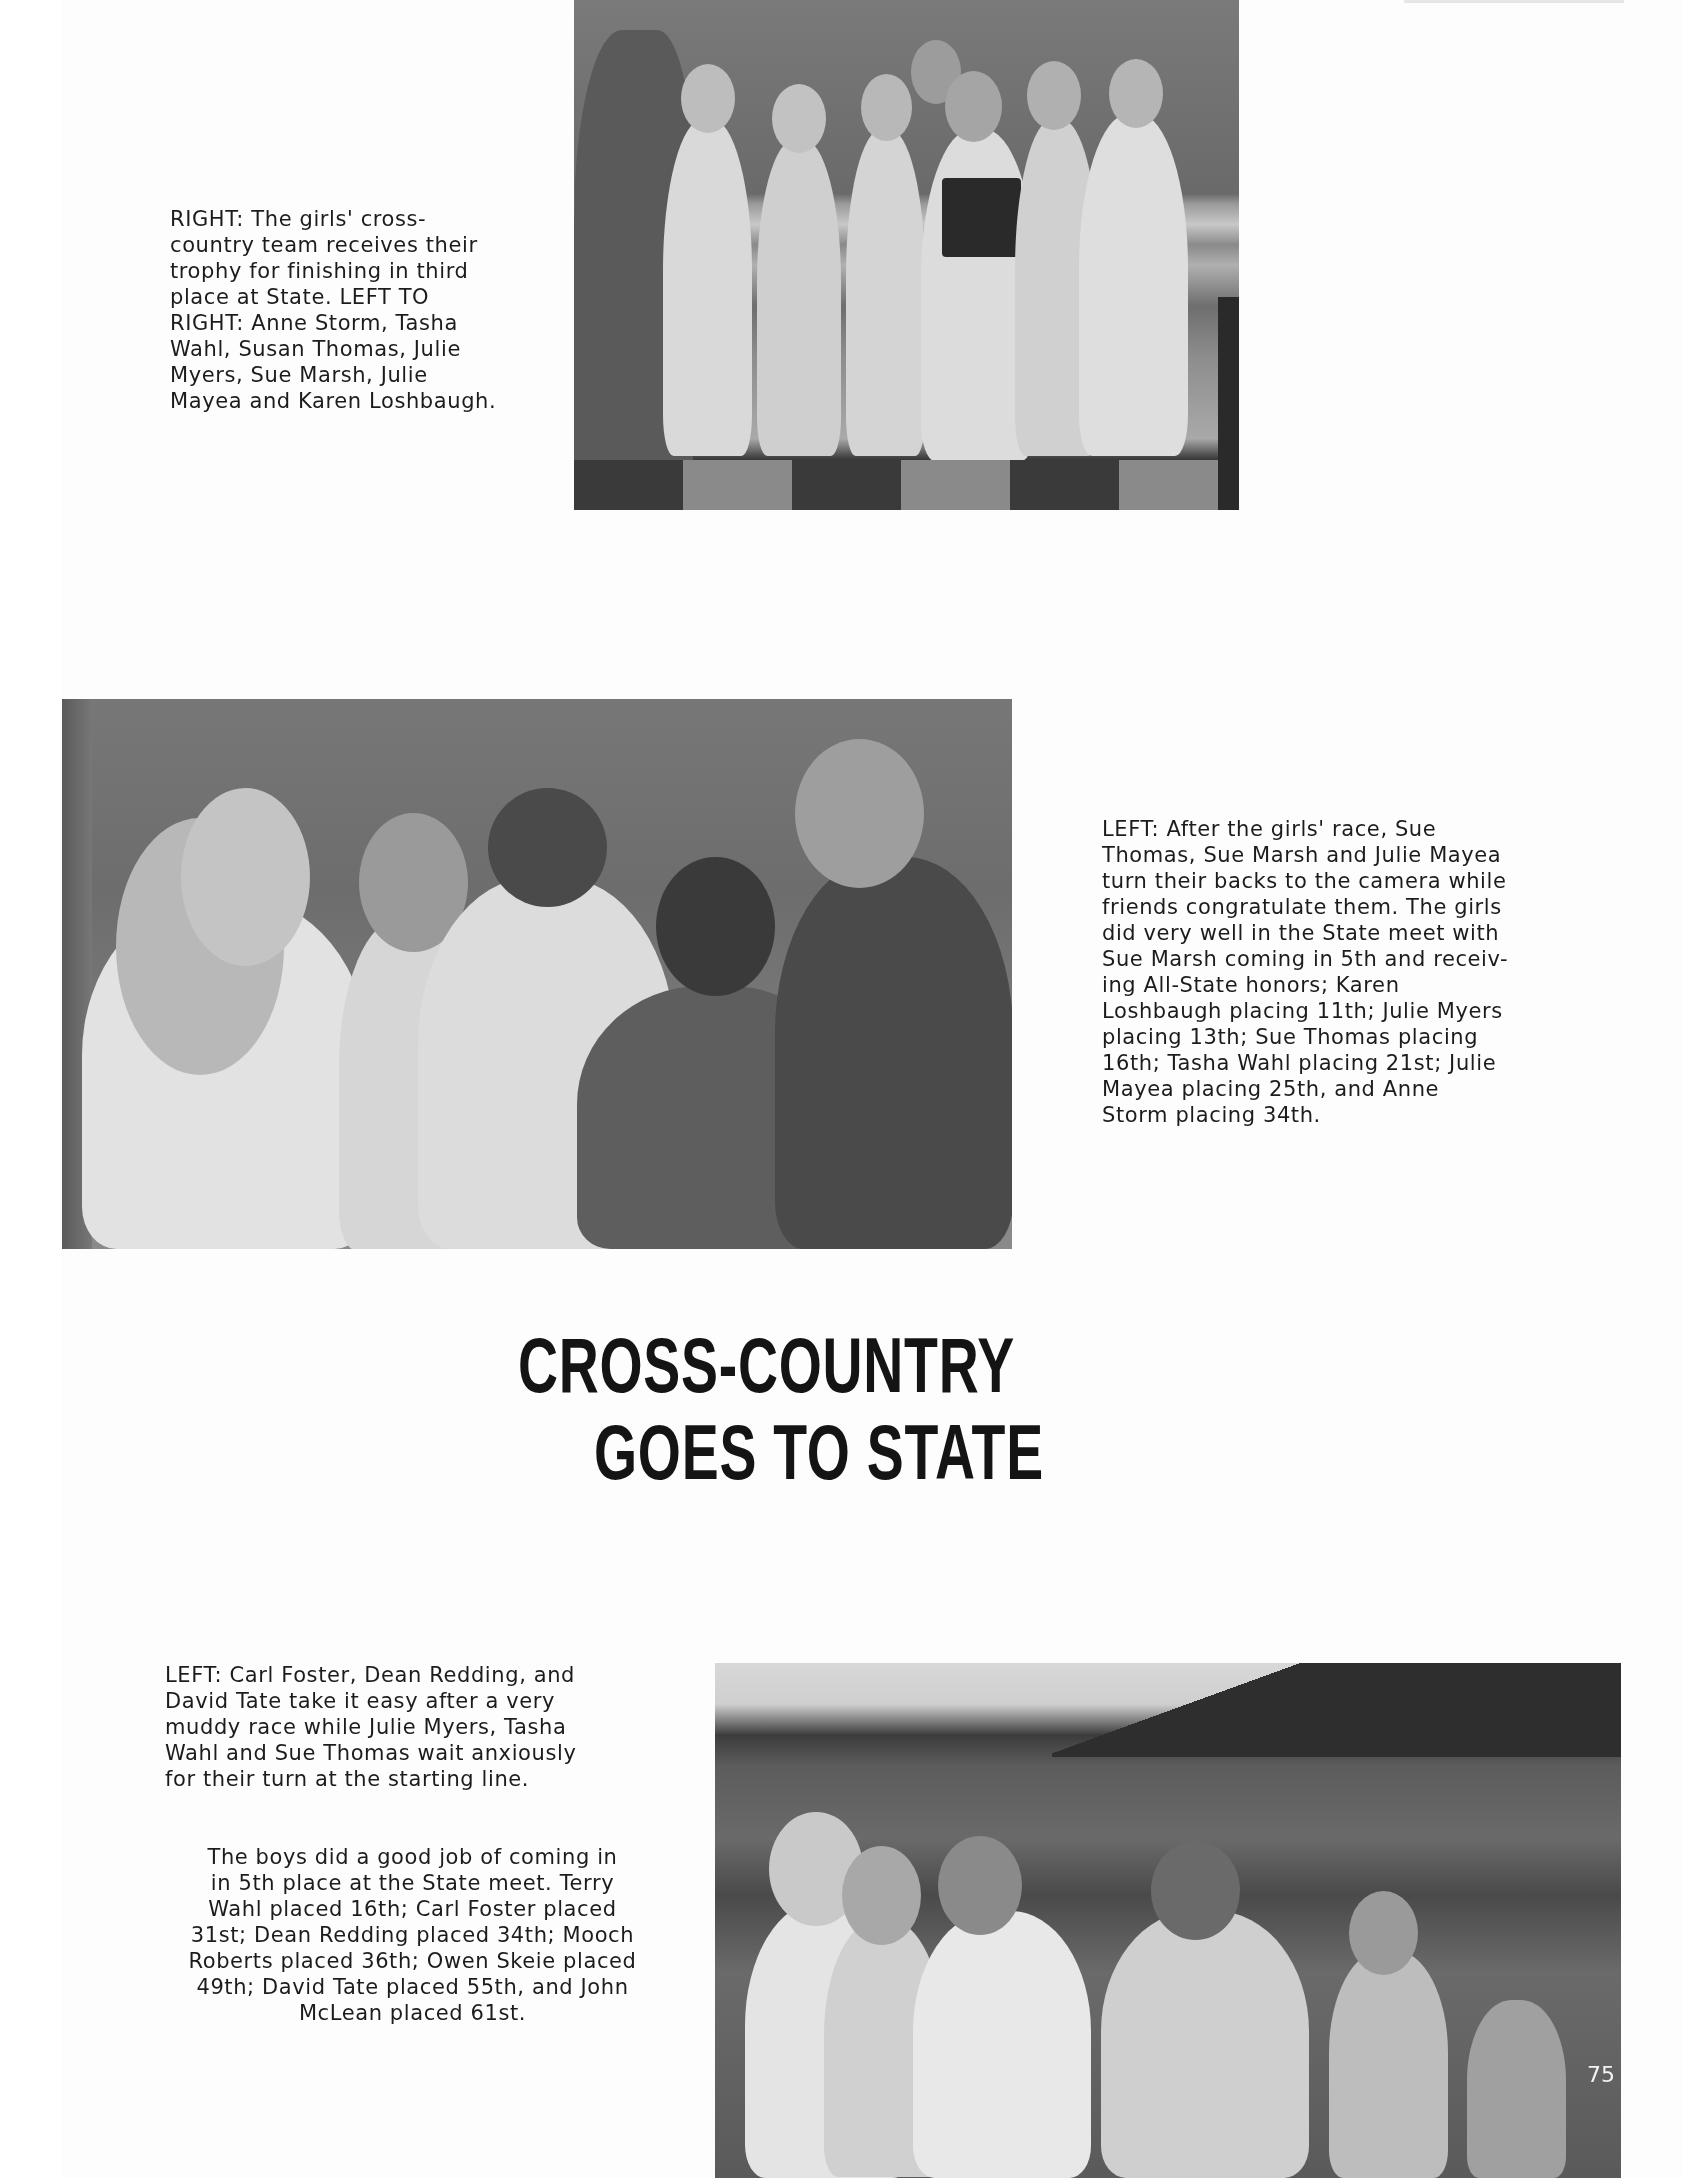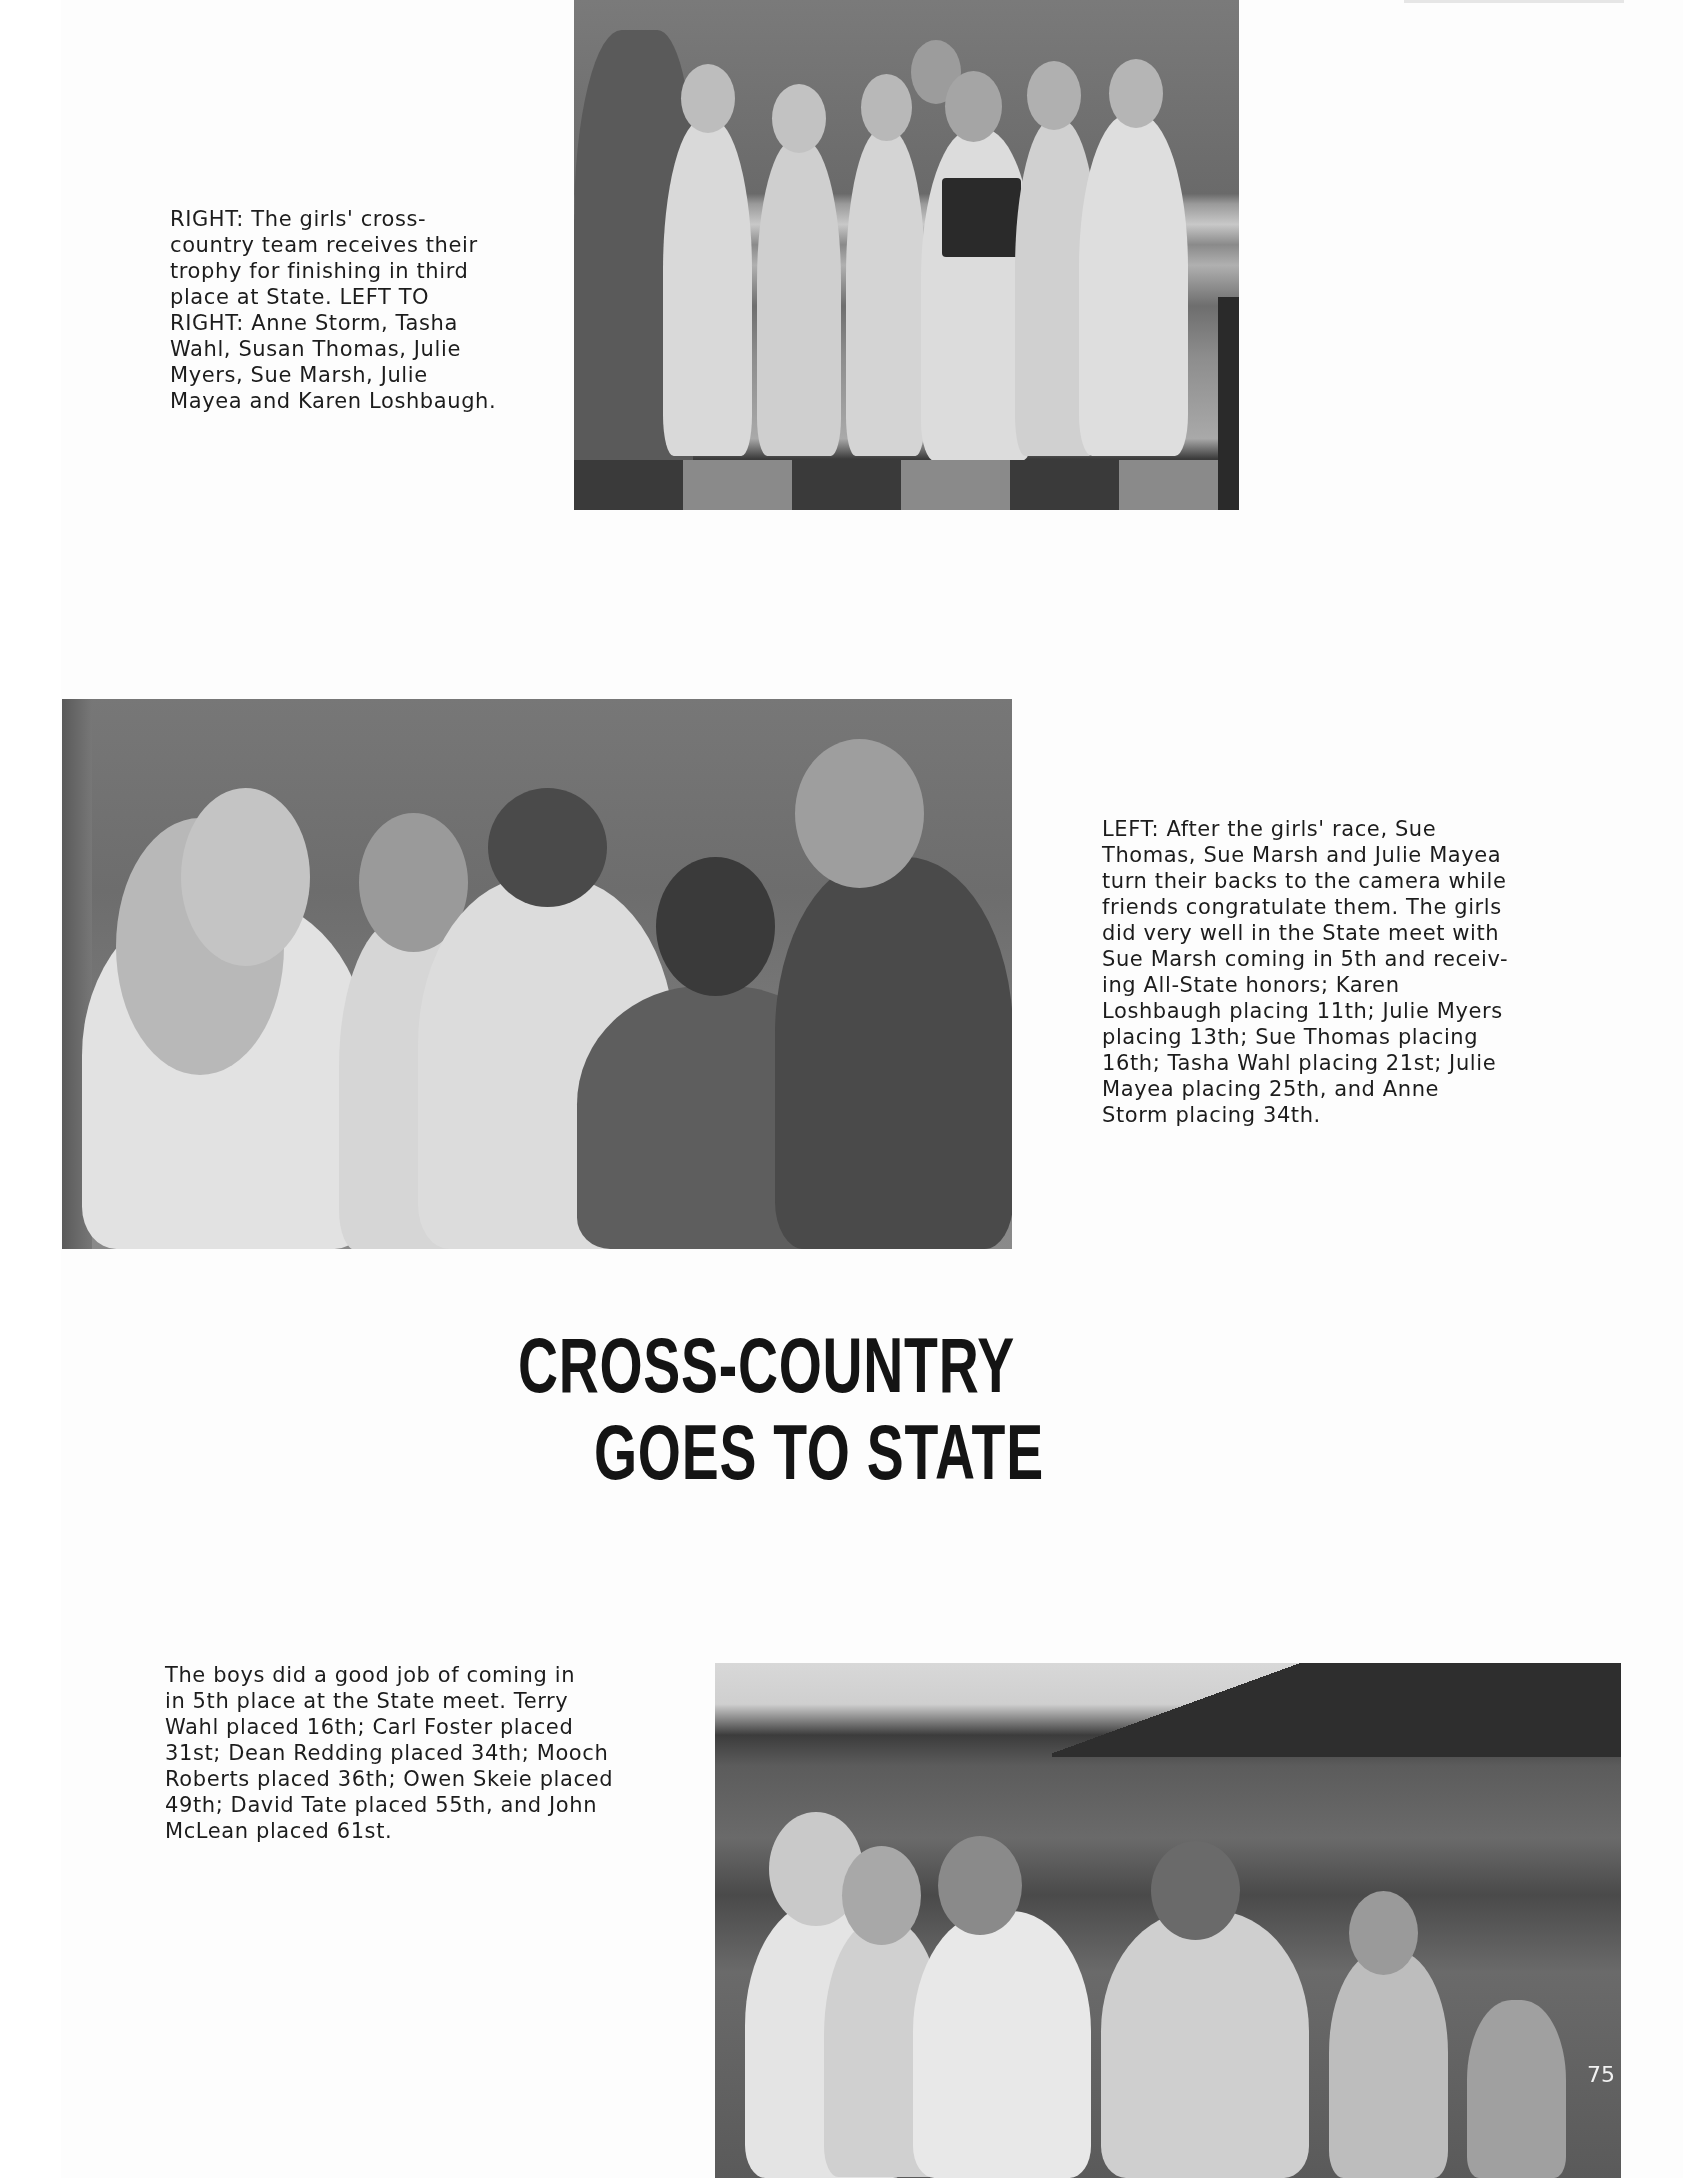--- a/index.html
+++ b/index.html
@@ -33,21 +33,21 @@
       position: absolute;
       font-family: "DejaVu Sans", sans-serif;
       font-size: 21px;
       line-height: 26px;
       color: #1c1c1c;
       letter-spacing: 0.6px;
       margin: 0;
       white-space: pre-line;
     }
     .caption p { margin: 0; }
-    .caption p + p { margin-top: 26px; }
+    .caption p + p { margin-top: 26px; text-align: center; }
 
     .photo {
       position: absolute;
       overflow: hidden;
       background: #6f6f6f;
       text-align: right;
     }
     .photo .ph-layer { position: absolute; }
 
     
@@ -166,20 +166,25 @@
 Loshbaugh placing 11th; Julie Myers
 placing 13th; Sue Thomas placing
 16th; Tasha Wahl placing 21st; Julie
 Mayea placing 25th, and Anne
 Storm placing 34th.</div>
 
 <h1 class="headline" id="headline-line1">CROSS-COUNTRY</h1>
 <h1 class="headline" id="headline-line2">GOES TO STATE</h1>
 
 <div class="caption" style="left:165px;top:1636px;width:495px;">
+  <p>LEFT: Carl Foster, Dean Redding, and
+David Tate take it easy after a very
+muddy race while Julie Myers, Tasha
+Wahl and Sue Thomas wait anxiously
+for their turn at the starting line.</p>
   <p>The boys did a good job of coming in
 in 5th place at the State meet. Terry
 Wahl placed 16th; Carl Foster placed
 31st; Dean Redding placed 34th; Mooch
 Roberts placed 36th; Owen Skeie placed
 49th; David Tate placed 55th, and John
 McLean placed 61st.</p>
 </div>
 
 <div class="photo" id="photo-boys">

